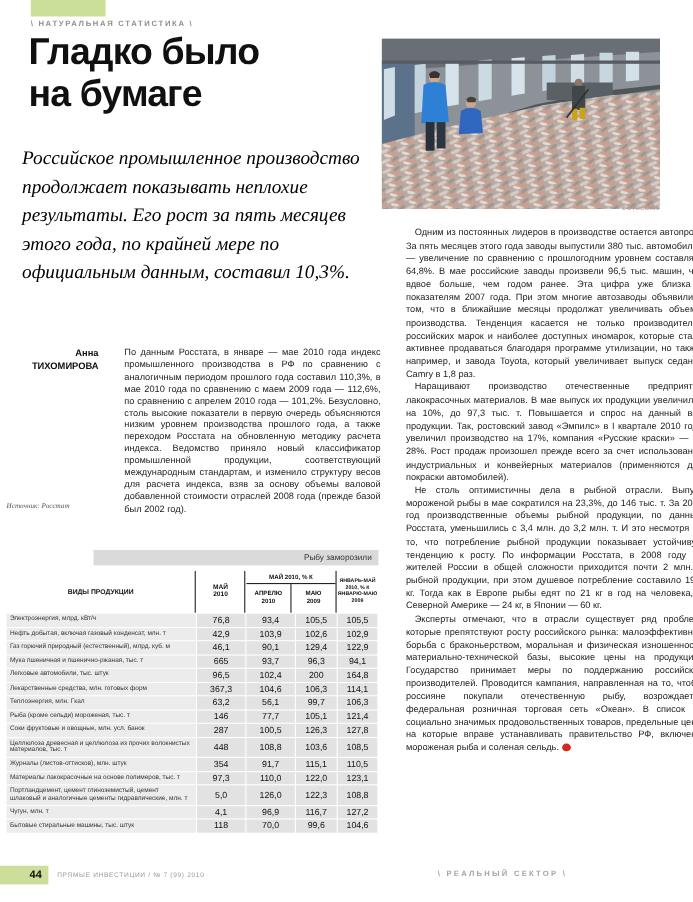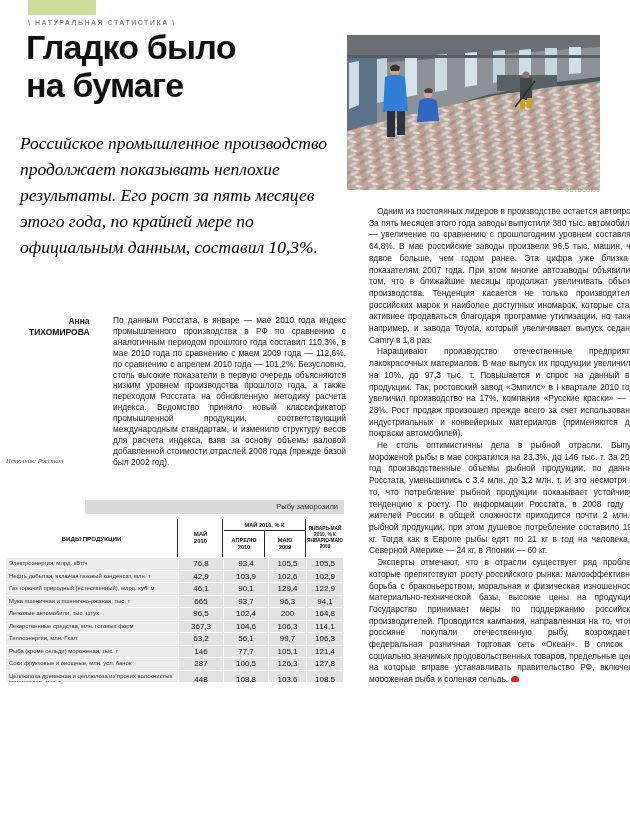--- a/index.html
+++ b/index.html
@@ -1,18 +1,18 @@
 <!DOCTYPE html>
 <html lang="ru"><head>
 <meta charset="utf-8">
 <style>
   * { margin:0; padding:0; box-sizing:border-box; }
   html,body { background:#ffffff; }
   .page {
-    position:relative; width:630px; height:682px; background:#fff;
+    position:relative; width:630px; height:820px; background:#fff;
     font-family:"Liberation Sans", sans-serif; overflow:hidden;
   }
   .green-tab { position:absolute; left:28px; top:0; width:68px; height:15px; background:#cbdf9b; }
   .kicker {
     position:absolute; left:28px; top:19px; font-size:7px; font-weight:bold;
     letter-spacing:1.5px; color:#8f8f8f;
   }
   .headline {
     position:absolute; left:26px; top:28px; font-size:34px; line-height:38px;
     font-weight:bold; color:#101010; letter-spacing:-0.8px;
@@ -272,17 +272,17 @@
       <div class="tv">104,6</div>
     </div>
 
   <div class="right-body">
     <p>Одним из постоянных лидеров в производстве остается автопром. За пять месяцев этого года заводы выпустили 380 тыс. автомобилей — увеличение по сравнению с прошлогодним уровнем составляет 64,8%. В мае российские заводы произвели 96,5 тыс. машин, что вдвое больше, чем годом ранее. Эта цифра уже близка к показателям 2007 года. При этом многие автозаводы объявили о том, что в ближайшие месяцы продолжат увеличивать объемы производства. Тенденция касается не только производителей российских марок и наиболее доступных иномарок, которые стали активнее продаваться благодаря программе утилизации, но также, например, и завода Toyota, который увеличивает выпуск седанов Camry в 1,8 раз.</p>
     <p>Наращивают производство отечественные предприятия лакокрасочных материалов. В мае выпуск их продукции увеличился на 10%, до 97,3 тыс. т. Повышается и спрос на данный вид продукции. Так, ростовский завод «Эмпилс» в I квартале 2010 года увеличил производство на 17%, компания «Русские краски» — на 28%. Рост продаж произошел прежде всего за счет использования индустриальных и конвейерных материалов (применяются для покраски автомобилей).</p>
     <p>Не столь оптимистичны дела в рыбной отрасли. Выпуск мороженой рыбы в мае сократился на 23,3%, до 146 тыс. т. За 2009 год производственные объемы рыбной продукции, по данным Росстата, уменьшились с 3,4 млн. до 3,2 млн. т. И это несмотря на то, что потребление рыбной продукции показывает устойчивую тенденцию к росту. По информации Росстата, в 2008 году на жителей России в общей сложности приходится почти 2 млн. т рыбной продукции, при этом душевое потребление составило 19,7 кг. Тогда как в Европе рыбы едят по 21 кг в год на человека, в Северной Америке — 24 кг, в Японии — 60 кг.</p>
     <p><span>Эксперты отмечают, что в отрасли существует ряд проблем, которые препятствуют росту российского рынка: малоэффективная борьба с браконьерством, моральная и физическая изношенность материально-технической базы, высокие цены на продукцию. Государство принимает меры по поддержанию российских производителей. Проводится кампания, направленная на то, чтобы россияне покупали отечественную рыбу, возрождается федеральная розничная торговая сеть «Океан». В список 33 социально значимых продовольственных товаров, предельные цены на которые вправе устанавливать правительство РФ, включены мороженая рыба и соленая сельдь.</span><span class="end-dot"></span></p>
   </div>
 
-  <div class="footer-num-block"><span>64</span></div>
+  <div class="footer-num-block"><span>44</span></div>
   <div class="footer-left">ПРЯМЫЕ ИНВЕСТИЦИИ / № 7 (99) 2010</div>
   <div class="footer-right">\ РЕАЛЬНЫЙ СЕКТОР \</div>
 
 </div>
 
 </body></html>

